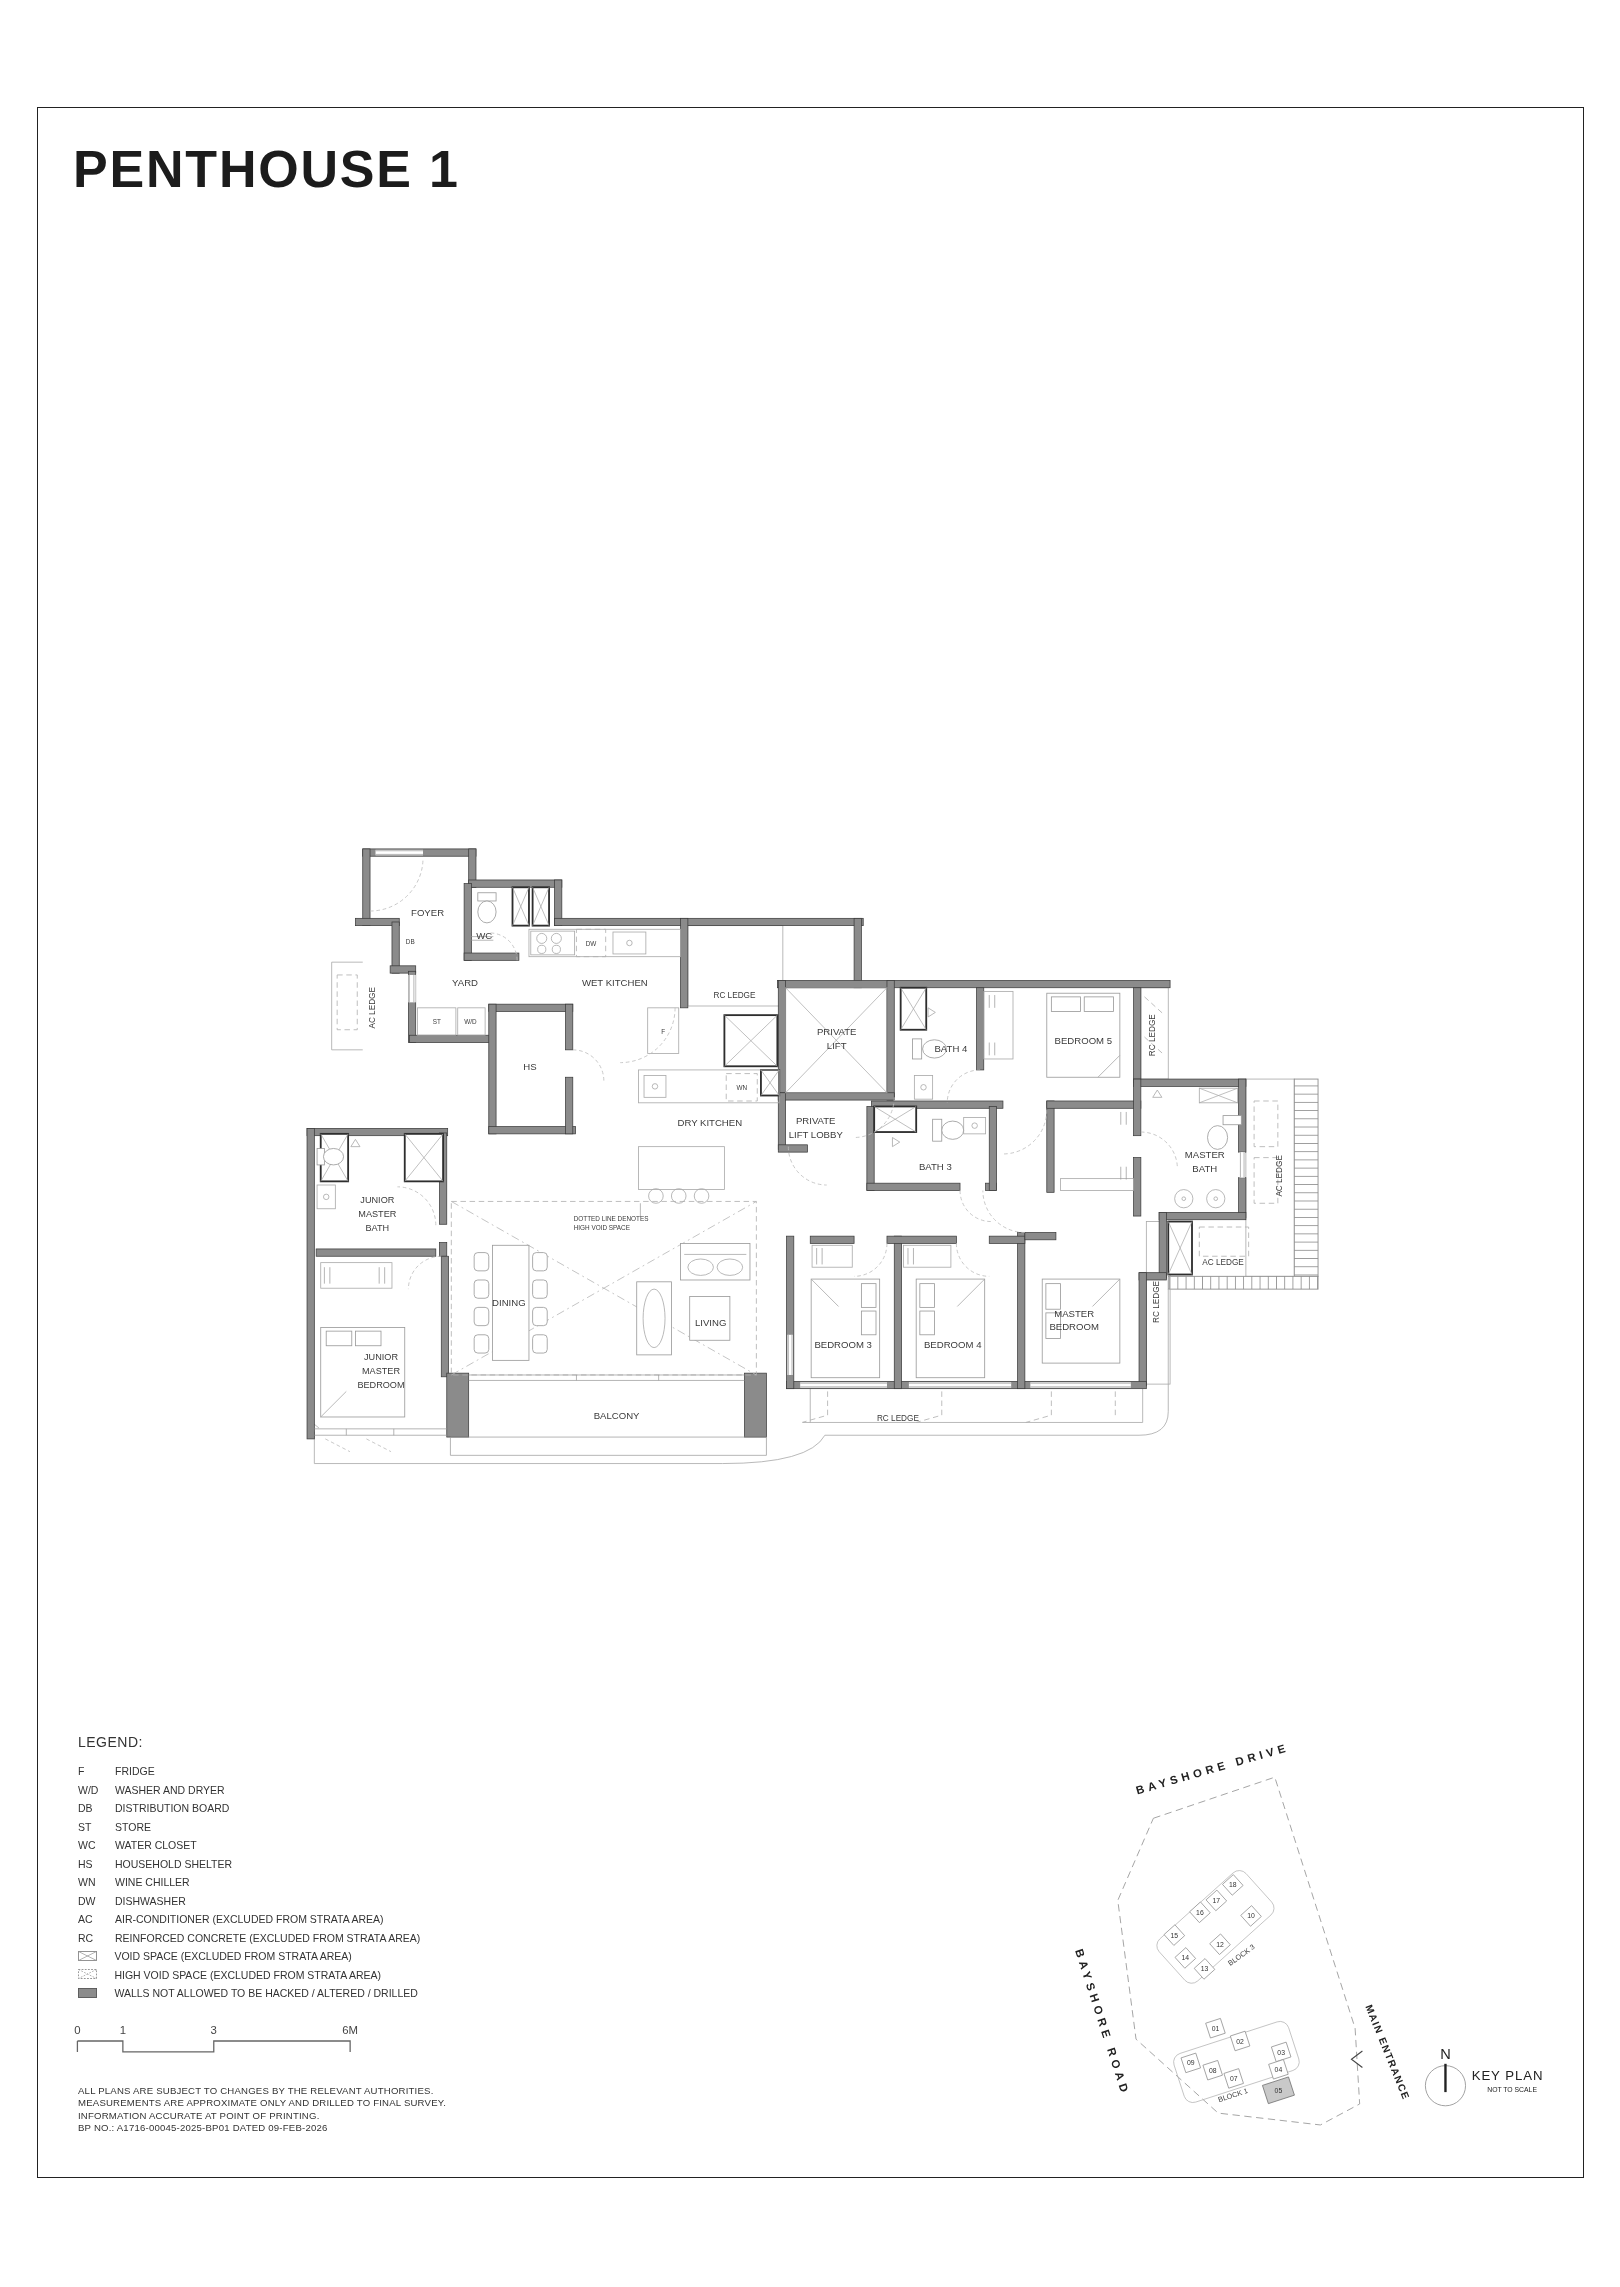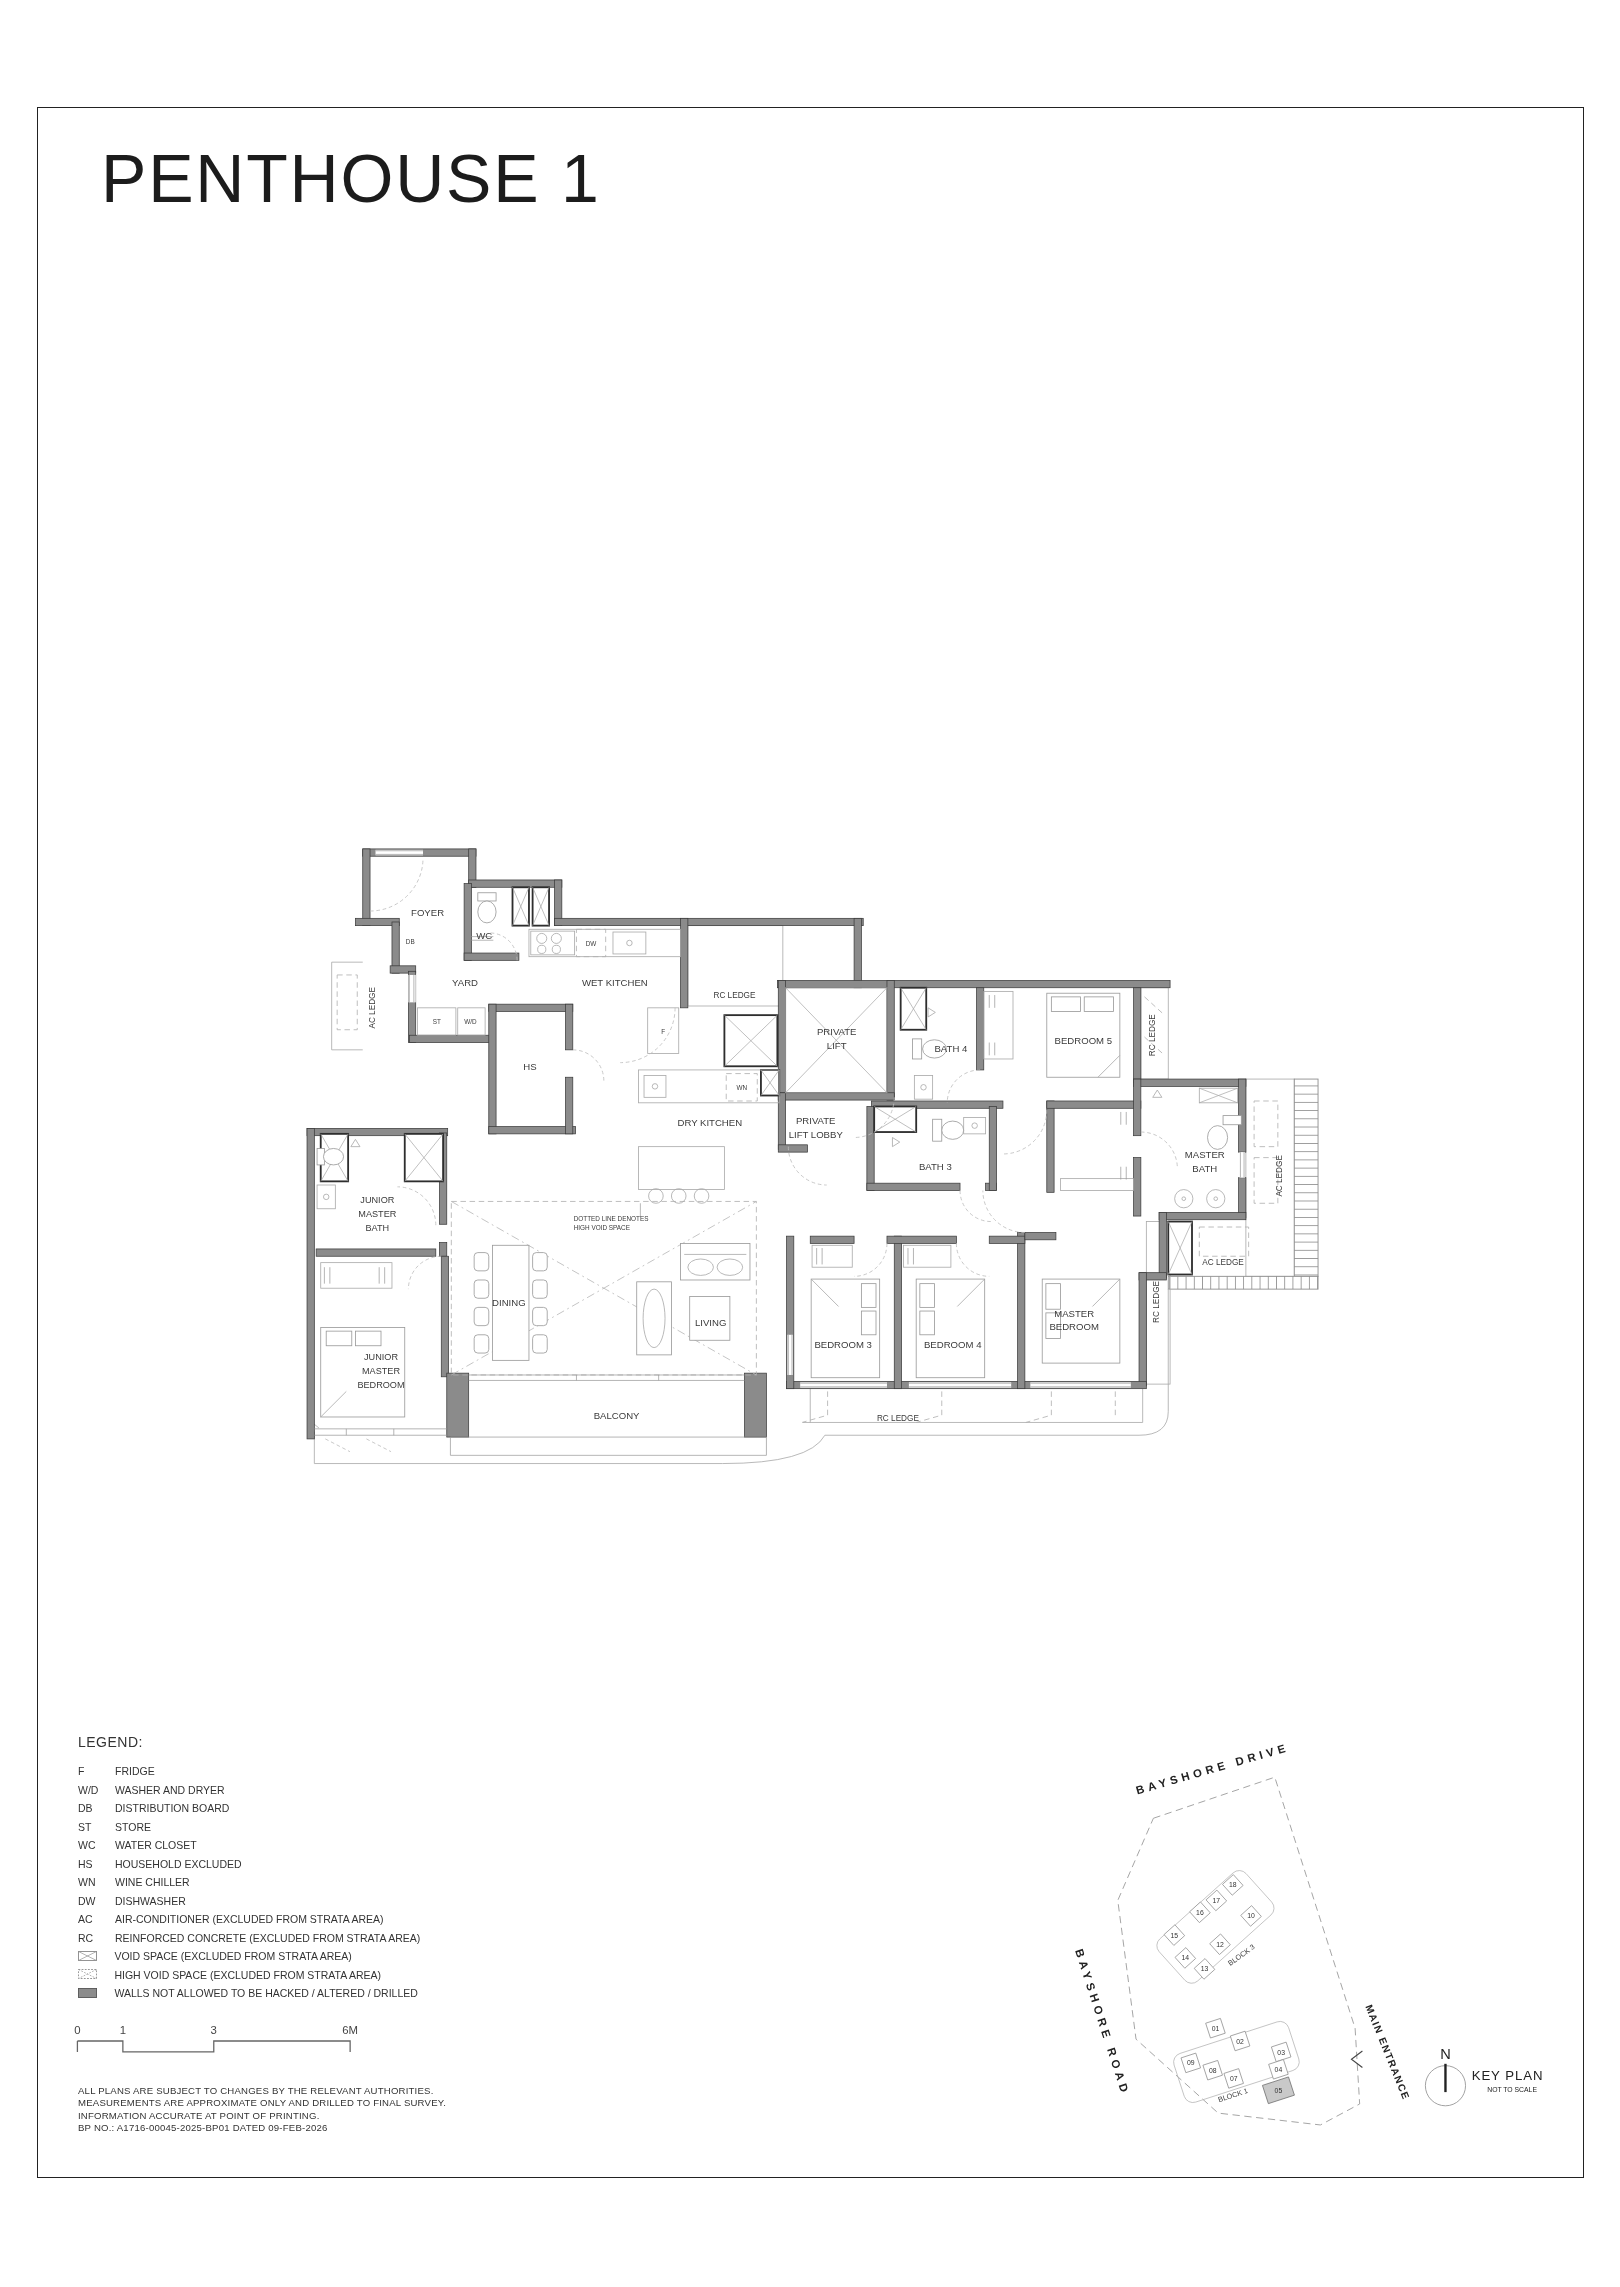--- a/index.html
+++ b/index.html
@@ -1,22 +1,22 @@
 <!DOCTYPE html>
 <html style="font-size:14.6px"><head>
 <meta charset="utf-8">
 <style>
   html,body{margin:0;padding:0;background:#fff;}
   #sheet{position:relative;width:1620px;height:2287px;background:#fff;
          font-family:"Liberation Sans",sans-serif;color:#2b2b2b;overflow:hidden;}
   #border{position:absolute;left:37px;top:107px;width:1545px;height:2069px;
           border:1.8px solid #222;}
   
-  #title{position:absolute;left:73px;top:139px;font-size:68px;letter-spacing:1.8px;
-         color:#1c1c1c;font-weight:400;margin-left:28px;}
+  #title{position:absolute;left:73px;top:139px;font-size:52px;letter-spacing:1.8px;
+         color:#1c1c1c;font-weight:700;}
   #typeblock{position:absolute;left:78px;top:384px;color:#1c1c1c;}
   #type-label{font-size:32px;letter-spacing:0.9px;margin-bottom:20px;}
   .spec{font-size:23px;letter-spacing:0.5px;line-height:37px;}
   #blockrow{font-size:23px;margin-top:12.8px;}
   #blockrow span.unitno{margin-left:53px;}
   
   #plan{position:absolute;left:302px;top:827px;width:1106px;height:653px;}
   .wall{fill:#8b8b8b;stroke:#3a3a3a;stroke-width:.8;}
   .shaft{fill:#fff;stroke:#2e2e2e;stroke-width:2;}
   .xline{stroke:#a8a8a8;stroke-width:.8;fill:none;}
@@ -410,21 +410,21 @@
         <div class="row">
           <span class="ab">ST</span>
           <span>STORE</span>
         </div>
         <div class="row">
           <span class="ab">WC</span>
           <span>WATER CLOSET</span>
         </div>
         <div class="row">
           <span class="ab">HS</span>
-          <span>HOUSEHOLD EXCLUDED</span>
+          <span>HOUSEHOLD SHELTER</span>
         </div>
         <div class="row">
           <span class="ab">WN</span>
           <span>WINE CHILLER</span>
         </div>
         <div class="row">
           <span class="ab">DW</span>
           <span>DISHWASHER</span>
         </div>
         <div class="row">

